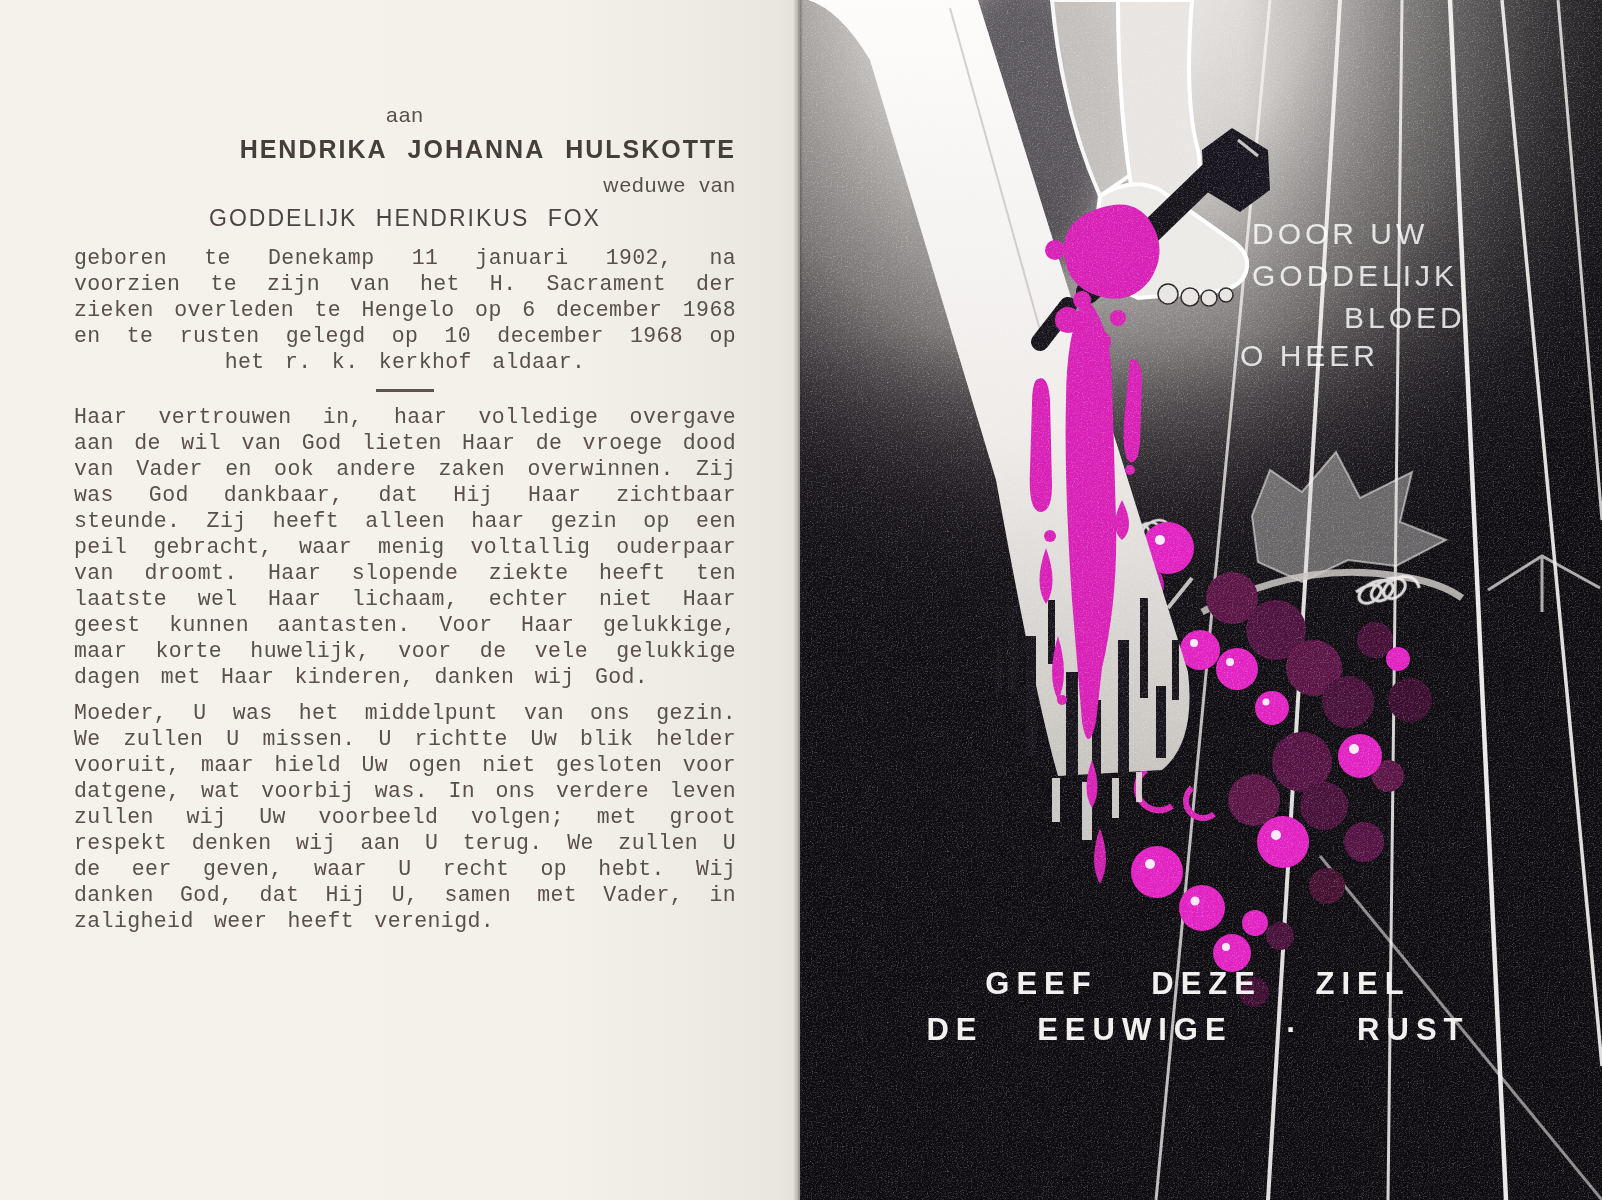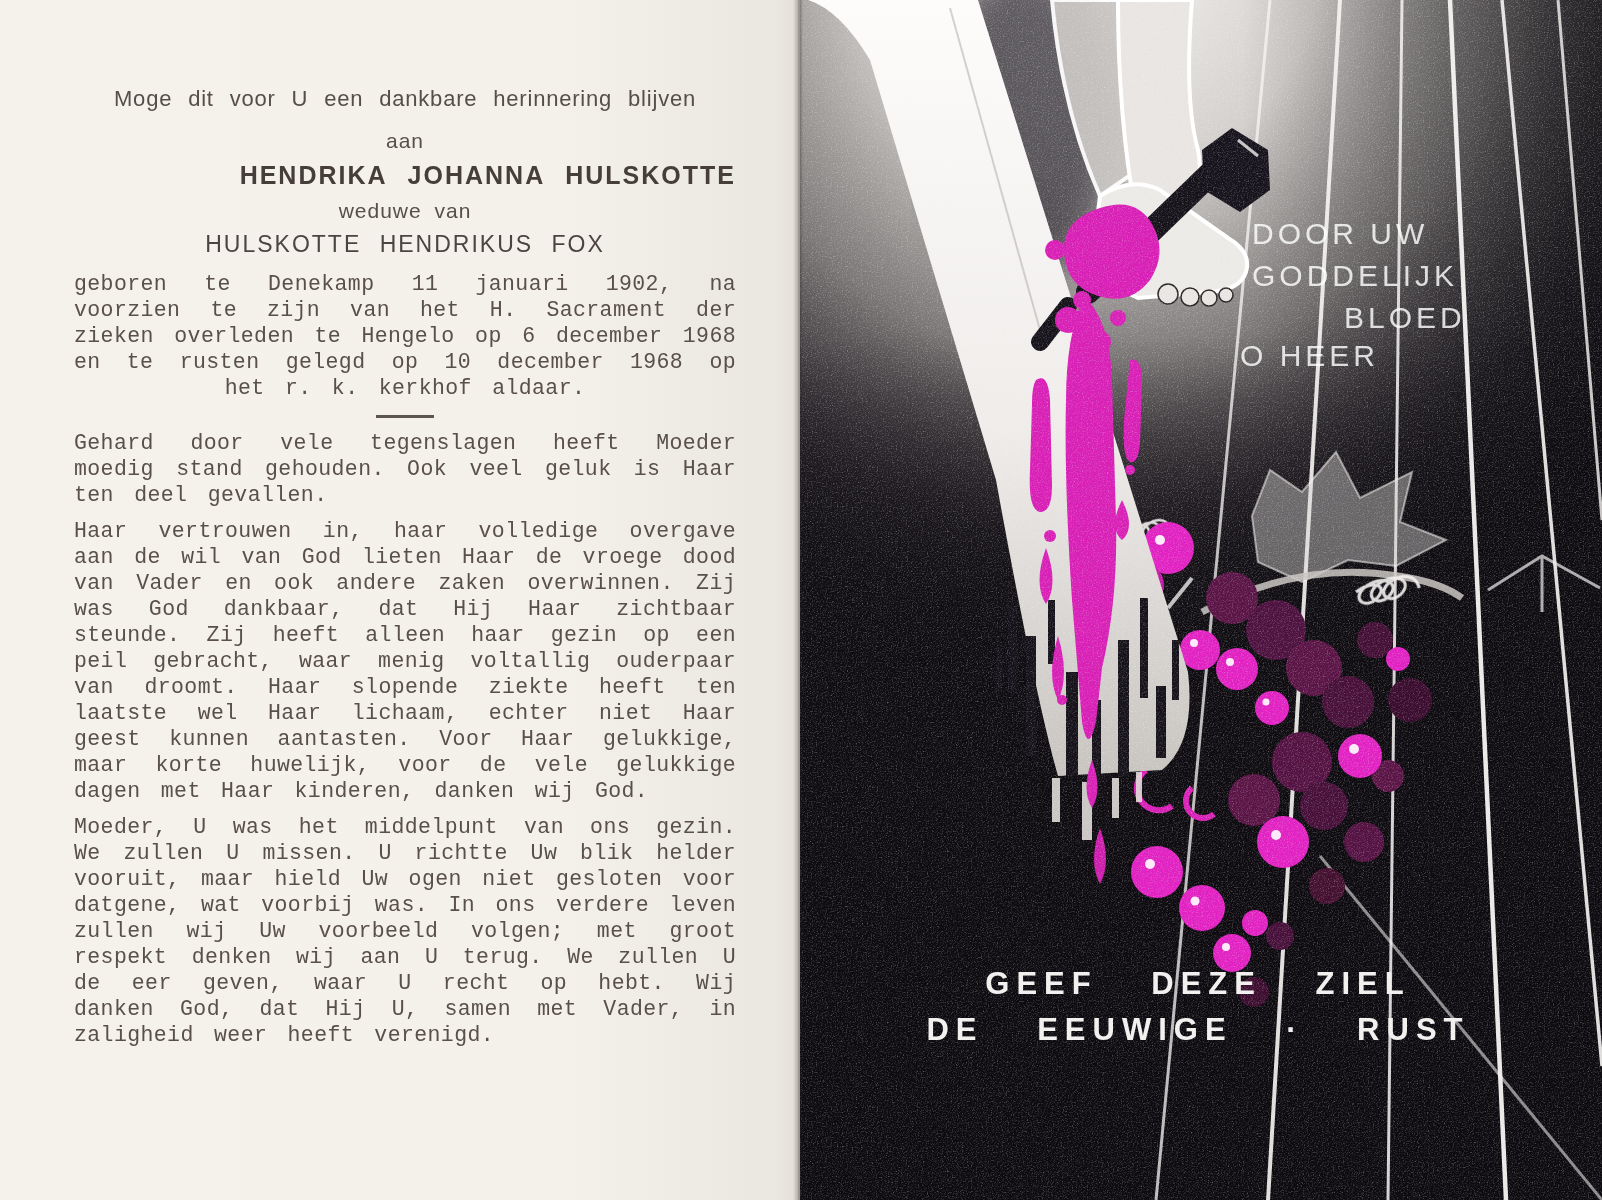--- a/index.html
+++ b/index.html
@@ -12,21 +12,21 @@
   .left-page{
     position:absolute;left:0;top:0;width:800px;height:1200px;
     background:linear-gradient(90deg,#f5f2ec 0%,#f4f1ea 70%,#eae7e0 97%,#e2dfd8 100%);
     color:#574f4a;
   }
   .text-col{position:absolute;left:74px;top:86px;width:662px;}
   .c{text-align:center;}
   .intro{font-size:22px;line-height:26px;letter-spacing:.8px;word-spacing:9px;margin:0 0 5px 0;color:#564e49;}
   .aan{font-size:21px;line-height:26px;letter-spacing:1px;margin:16px 0 5px 0;}
   .deceased-name{font-size:25px;line-height:32px;font-weight:700;letter-spacing:2px;word-spacing:12px;color:#453e39;margin:0 0 7px 0;text-align:right;}
-  .weduwe{font-size:21px;line-height:26px;letter-spacing:1px;word-spacing:6px;margin:0 0 5px 0;}
+  .weduwe{font-size:21px;line-height:26px;letter-spacing:1px;word-spacing:6px;margin:0 0 5px 0;text-align:right;}
   .husband-name{font-size:23px;line-height:30px;letter-spacing:2px;word-spacing:10px;color:#4c4440;margin:0 0 12px 0;}
   .body-par{
     font-size:21.5px;line-height:26px;letter-spacing:.4px;word-spacing:7px;
     text-align:justify;margin:0 0 10px 0;color:#585049;font-family:Liberation Mono, monospace;
   }
   .vitals{text-align-last:center;}
   .divider{width:58px;height:3px;background:#5d5650;margin:14px auto 12px auto;}
   
   .gutter{
     position:absolute;left:793px;top:0;width:10px;height:1200px;
@@ -38,28 +38,26 @@
   .right-page svg{display:block;width:802px;height:1200px;}
   .art-caps{font-family:"Liberation Sans",sans-serif;}
 </style>
 </head>
 <body>
 
 <div class="card">
 
   <div class="left-page">
     <div class="text-col">
-      <p class="intro c">Moge dit voor U een dankbare herinnering blijven</p>
       <p class="aan c">aan</p>
       <p class="deceased-name c">HENDRIKA JOHANNA HULSKOTTE</p>
       <p class="weduwe c">weduwe van</p>
-      <p class="husband-name c">HULSKOTTE HENDRIKUS FOX</p>
+      <p class="husband-name c">GODDELIJK HENDRIKUS FOX</p>
       <p class="body-par vitals">geboren te Denekamp 11 januari 1902, na voorzien te zijn van het H. Sacrament der zieken overleden te Hengelo op 6 december 1968 en te rusten gelegd op 10 december 1968 op het r. k. kerkhof aldaar.</p>
       <div class="divider"></div>
-      <p class="body-par">Gehard door vele tegenslagen heeft Moeder moedig stand gehouden. Ook veel geluk is Haar ten deel gevallen.</p>
       <p class="body-par">Haar vertrouwen in, haar volledige overgave aan de wil van God lieten Haar de vroege dood van Vader en ook andere zaken overwinnen. Zij was God dankbaar, dat Hij Haar zichtbaar steunde. Zij heeft alleen haar gezin op een peil gebracht, waar menig voltallig ouderpaar van droomt. Haar slopende ziekte heeft ten laatste wel Haar lichaam, echter niet Haar geest kunnen aantasten. Voor Haar gelukkige, maar korte huwelijk, voor de vele gelukkige dagen met Haar kinderen, danken wij God.</p>
       <p class="body-par">Moeder, U was het middelpunt van ons gezin. We zullen U missen. U richtte Uw blik helder vooruit, maar hield Uw ogen niet gesloten voor datgene, wat voorbij was. In ons verdere leven zullen wij Uw voorbeeld volgen; met groot respekt denken wij aan U terug. We zullen U de eer geven, waar U recht op hebt. Wij danken God, dat Hij U, samen met Vader, in zaligheid weer heeft verenigd.</p>
     </div>
   </div>
 
   <div class="gutter"></div>
 
   <div class="right-page">
     <svg viewBox="0 0 802 1200" xmlns="http://www.w3.org/2000/svg">
       <defs>

